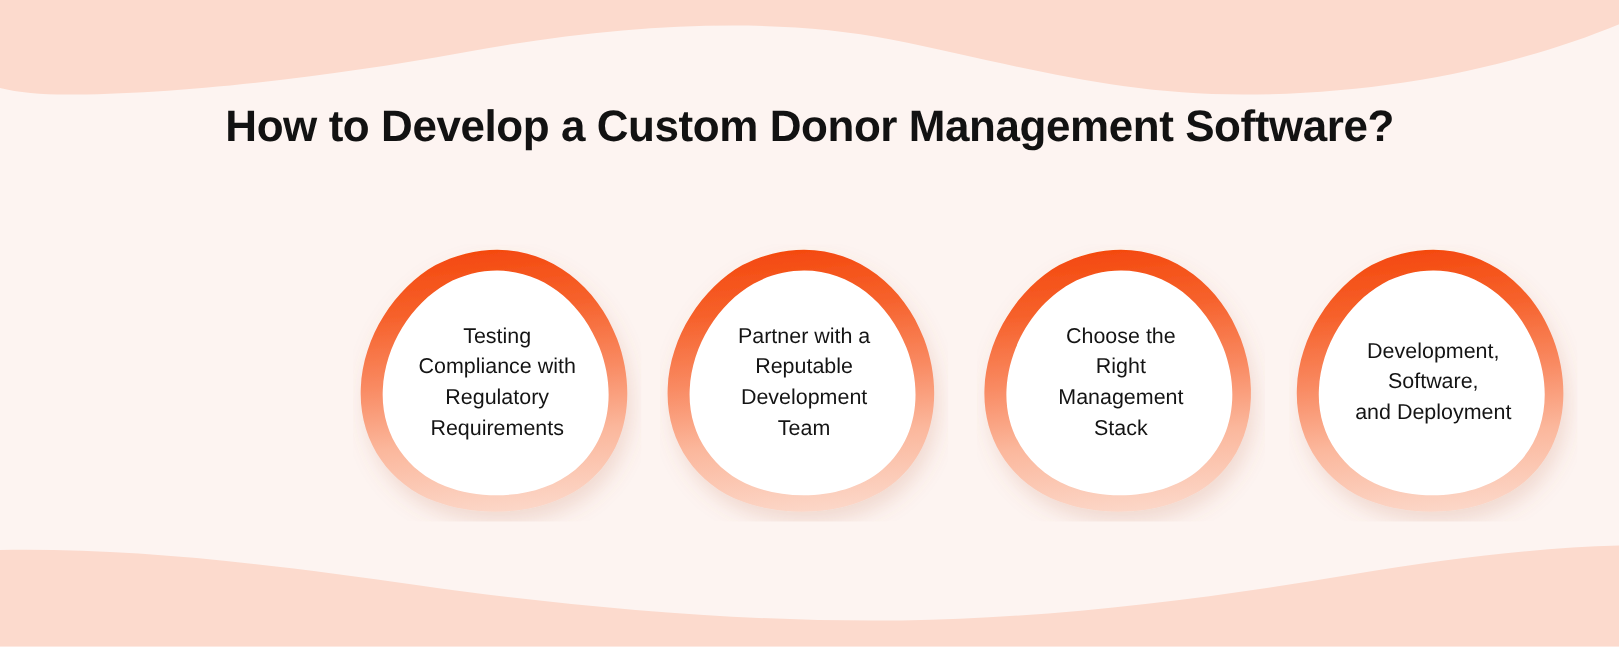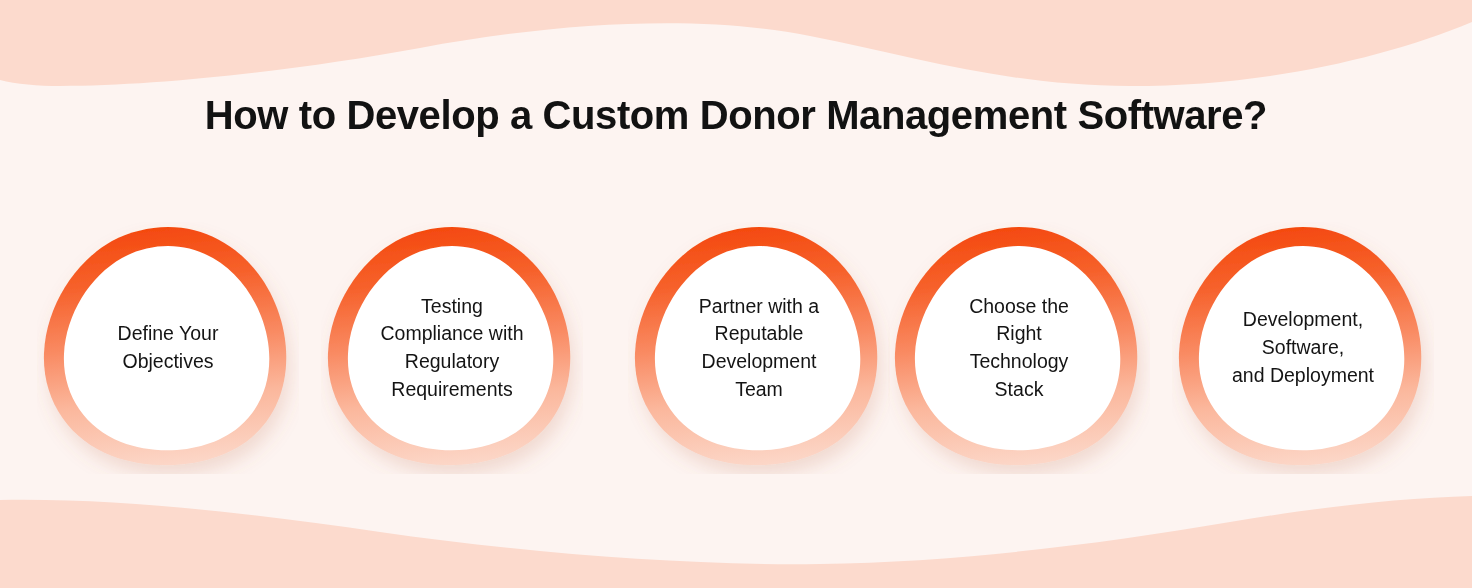--- a/index.html
+++ b/index.html
@@ -63,21 +63,21 @@
   }
 
   .step {
     position: absolute;
     top: 0;
     width: 262px;
     height: 252px;
   }
   .step-0 { left: 37px;   }
   .step-1 { left: 321px;  }
-  .step-2 { left: 628px;  }
+  .step-2 { left: 600px;  }
   .step-3 { left: 888px;  }
   .step-4 { left: 1172px; }
 
   .blob-svg {
     position: absolute;
     top: 0;
     left: 0;
     width: 262px;
     height: 252px;
   }
@@ -114,40 +114,20 @@
 
     <path fill="#FCDACD" d="M0,588 L0,500 C120,498 240,512 380,532 C520,552 680,566 820,564 C960,562 1100,544 1230,522 C1320,507 1400,498 1472,496 L1472,588 Z"></path>
   </svg>
 
   <div class="title-wrap">
     <h1 class="title">How to Develop a Custom Donor Management Software?</h1>
   </div>
 
   <div class="steps-row">
 
-    <div class="step step-0">
-      <svg class="blob-svg" viewBox="0 0 262 252" aria-hidden="true">
-        <defs>
-          <linearGradient id="ringGrad1" x1="0.45" y1="0" x2="0.55" y2="1">
-            <stop offset="0%" stop-color="#F4490F"></stop>
-            <stop offset="22%" stop-color="#F6612B"></stop>
-            <stop offset="48%" stop-color="#F98A62"></stop>
-            <stop offset="72%" stop-color="#FBB79C"></stop>
-            <stop offset="100%" stop-color="#FCD7C8"></stop>
-          </linearGradient>
-          <filter id="blobShadow1" x="-30%" y="-30%" width="170%" height="170%">
-            <feDropShadow dx="4" dy="10" stdDeviation="9" flood-color="#C07050" flood-opacity="0.20"></feDropShadow>
-          </filter>
-        </defs>
-        <path filter="url(#blobShadow1)" fill="url(#ringGrad1)" d="M131,5 C180,5 222,38 240,86 C258,134 250,186 214,216 C178,246 118,250 75,234 C32,218 5,178 7,131 C9,84 38,40 75,19 C92,10 112,5 131,5 Z"></path>
-        <path fill="#FFFFFF" d="M131,24 C173,24 208,53 224,94 C240,135 233,179 202,205 C171,231 120,234 84,220 C48,206 25,172 27,132 C29,92 53,54 85,36 C99,28 116,24 131,24 Z"></path>
-      </svg>
-      <div class="step-label">Define Your
-Objectives</div>
-    </div>
 
     <div class="step step-1">
       <svg class="blob-svg" viewBox="0 0 262 252" aria-hidden="true">
         <defs>
           <linearGradient id="ringGrad2" x1="0.45" y1="0" x2="0.55" y2="1">
             <stop offset="0%" stop-color="#F4490F"></stop>
             <stop offset="22%" stop-color="#F6612B"></stop>
             <stop offset="48%" stop-color="#F98A62"></stop>
             <stop offset="72%" stop-color="#FBB79C"></stop>
             <stop offset="100%" stop-color="#FCD7C8"></stop>
@@ -200,21 +180,21 @@
           </linearGradient>
           <filter id="blobShadow4" x="-30%" y="-30%" width="170%" height="170%">
             <feDropShadow dx="4" dy="10" stdDeviation="9" flood-color="#C07050" flood-opacity="0.20"></feDropShadow>
           </filter>
         </defs>
         <path filter="url(#blobShadow4)" fill="url(#ringGrad4)" d="M131,5 C180,5 222,38 240,86 C258,134 250,186 214,216 C178,246 118,250 75,234 C32,218 5,178 7,131 C9,84 38,40 75,19 C92,10 112,5 131,5 Z"></path>
         <path fill="#FFFFFF" d="M131,24 C173,24 208,53 224,94 C240,135 233,179 202,205 C171,231 120,234 84,220 C48,206 25,172 27,132 C29,92 53,54 85,36 C99,28 116,24 131,24 Z"></path>
       </svg>
       <div class="step-label">Choose the
 Right
-Technology
+Management
 Stack</div>
     </div>
 
     <div class="step step-4">
       <svg class="blob-svg" viewBox="0 0 262 252" aria-hidden="true">
         <defs>
           <linearGradient id="ringGrad5" x1="0.45" y1="0" x2="0.55" y2="1">
             <stop offset="0%" stop-color="#F4490F"></stop>
             <stop offset="22%" stop-color="#F6612B"></stop>
             <stop offset="48%" stop-color="#F98A62"></stop>

